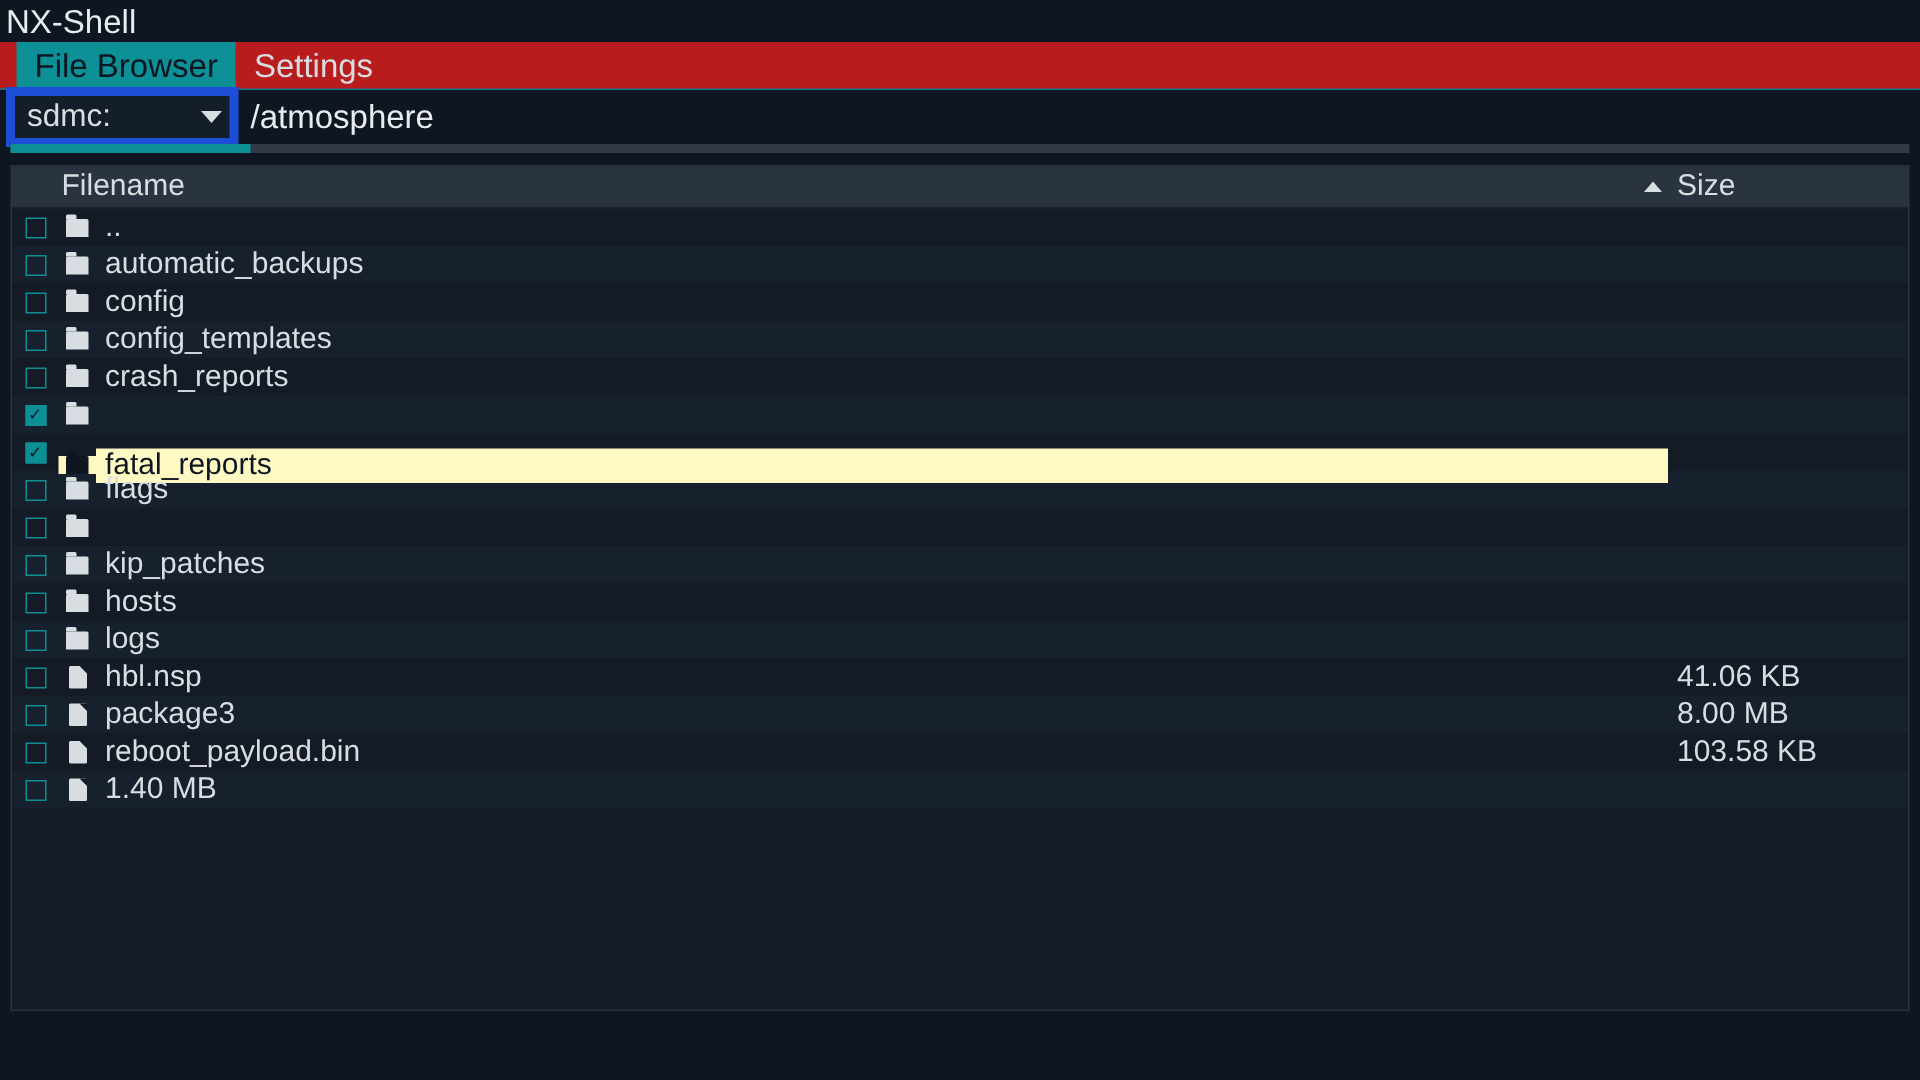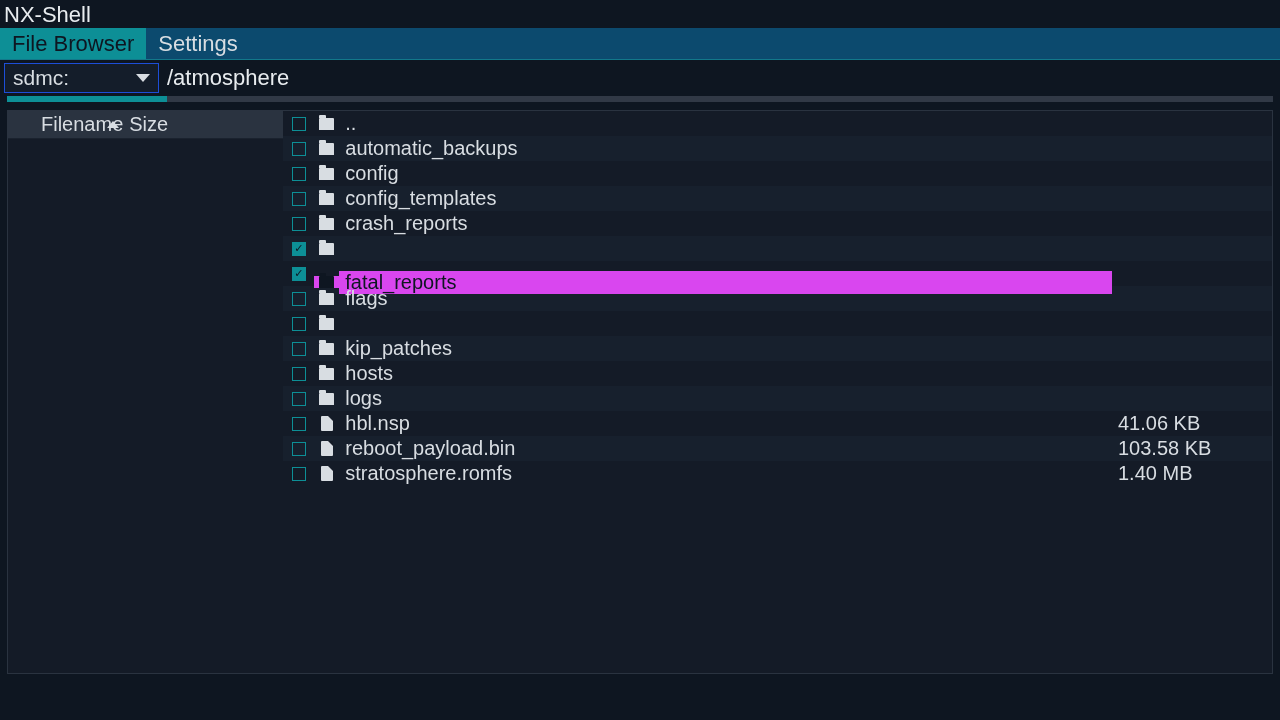--- a/index.html
+++ b/index.html
@@ -19,21 +19,22 @@
       height: 28px;
       padding: 2px 4px;
       font-size: 22px;
       color: #e8ecef;
       background: #0e1621;
     }
     .tabs {
       display: flex;
       height: 32px;
       border-bottom: 1px solid #12788a;
-      background: #0c4a6e;
+      background: #b91c1c;
+      padding-left: 11px;
     }
     .tab {
       padding: 4px 12px;
       font-size: 22px;
       color: #d8dde2;
       cursor: pointer;
       display: flex;
       align-items: center;
     }
     .tab.active {
@@ -46,21 +47,21 @@
       align-items: center;
       padding: 0 4px;
       gap: 8px;
       background: #0e1621;
     }
     .drive-select {
       display: flex;
       align-items: center;
       gap: 60px;
       padding: 2px 8px;
-      border: 1px solid #1d4ed8;
+      border: 6px solid #1d4ed8;
       background: #141d2a;
       font-size: 21px;
       cursor: pointer;
       width: 155px;
       justify-content: space-between;
     }
     .drive-select .arrow {
       width: 0;
       height: 0;
       border-left: 7px solid transparent;
@@ -84,21 +85,21 @@
       height: 6px;
       width: 160px;
       background: #0d8f96;
     }
     .content-wrap {
       margin: 8px 7px 7px 7px;
       border: 1px solid #2a3340;
       height: 564px;
       background: #141b27;
       display: flex;
-      flex-direction: row;
+      flex-direction: column;
     }
     .table-header {
       display: flex;
       background: #2a3340;
       height: 28px;
       align-items: center;
       font-size: 20px;
       border-bottom: 1px solid #1a222e;
     }
     .th-check { width: 31px; }
@@ -131,21 +132,21 @@
       height: 25px;
       font-size: 20px;
       cursor: pointer;
       background: #141b27;
     }
     .row:nth-child(even) {
       background: #17202d;
     }
     .row.selected .cell-name,
     .row.selected .cell-icon {
-      background: #d946ef;
+      background: #fef9c3;
       color: #0e1621;
       margin-top: 17px;
     }
     .row.selected .cell-name { color: #0e1621; }
     .cell-check {
       width: 31px;
       display: flex;
       justify-content: center;
       align-items: center;
     }
@@ -380,27 +381,36 @@
         <div class="cell-name">hbl.nsp</div>
         <div class="cell-size">41.06 KB</div>
       </div>
       <div class="row">
         <div class="cell-check">
           <div class="checkbox"></div>
         </div>
         <div class="cell-icon">
           <div class="icon-file"></div>
         </div>
+        <div class="cell-name">package3</div>
+        <div class="cell-size">8.00 MB</div>
+      </div>
+      <div class="row">
+        <div class="cell-check">
+          <div class="checkbox"></div>
+        </div>
+        <div class="cell-icon">
+          <div class="icon-file"></div>
+        </div>
         <div class="cell-name">reboot_payload.bin</div>
         <div class="cell-size">103.58 KB</div>
       </div>
       <div class="row">
         <div class="cell-check">
           <div class="checkbox"></div>
         </div>
         <div class="cell-icon">
           <div class="icon-file"></div>
         </div>
-        <div class="cell-name">stratosphere.romfs</div>
         <div class="cell-size">1.40 MB</div>
       </div>
     </div>
 </div>
 
 </body></html>

